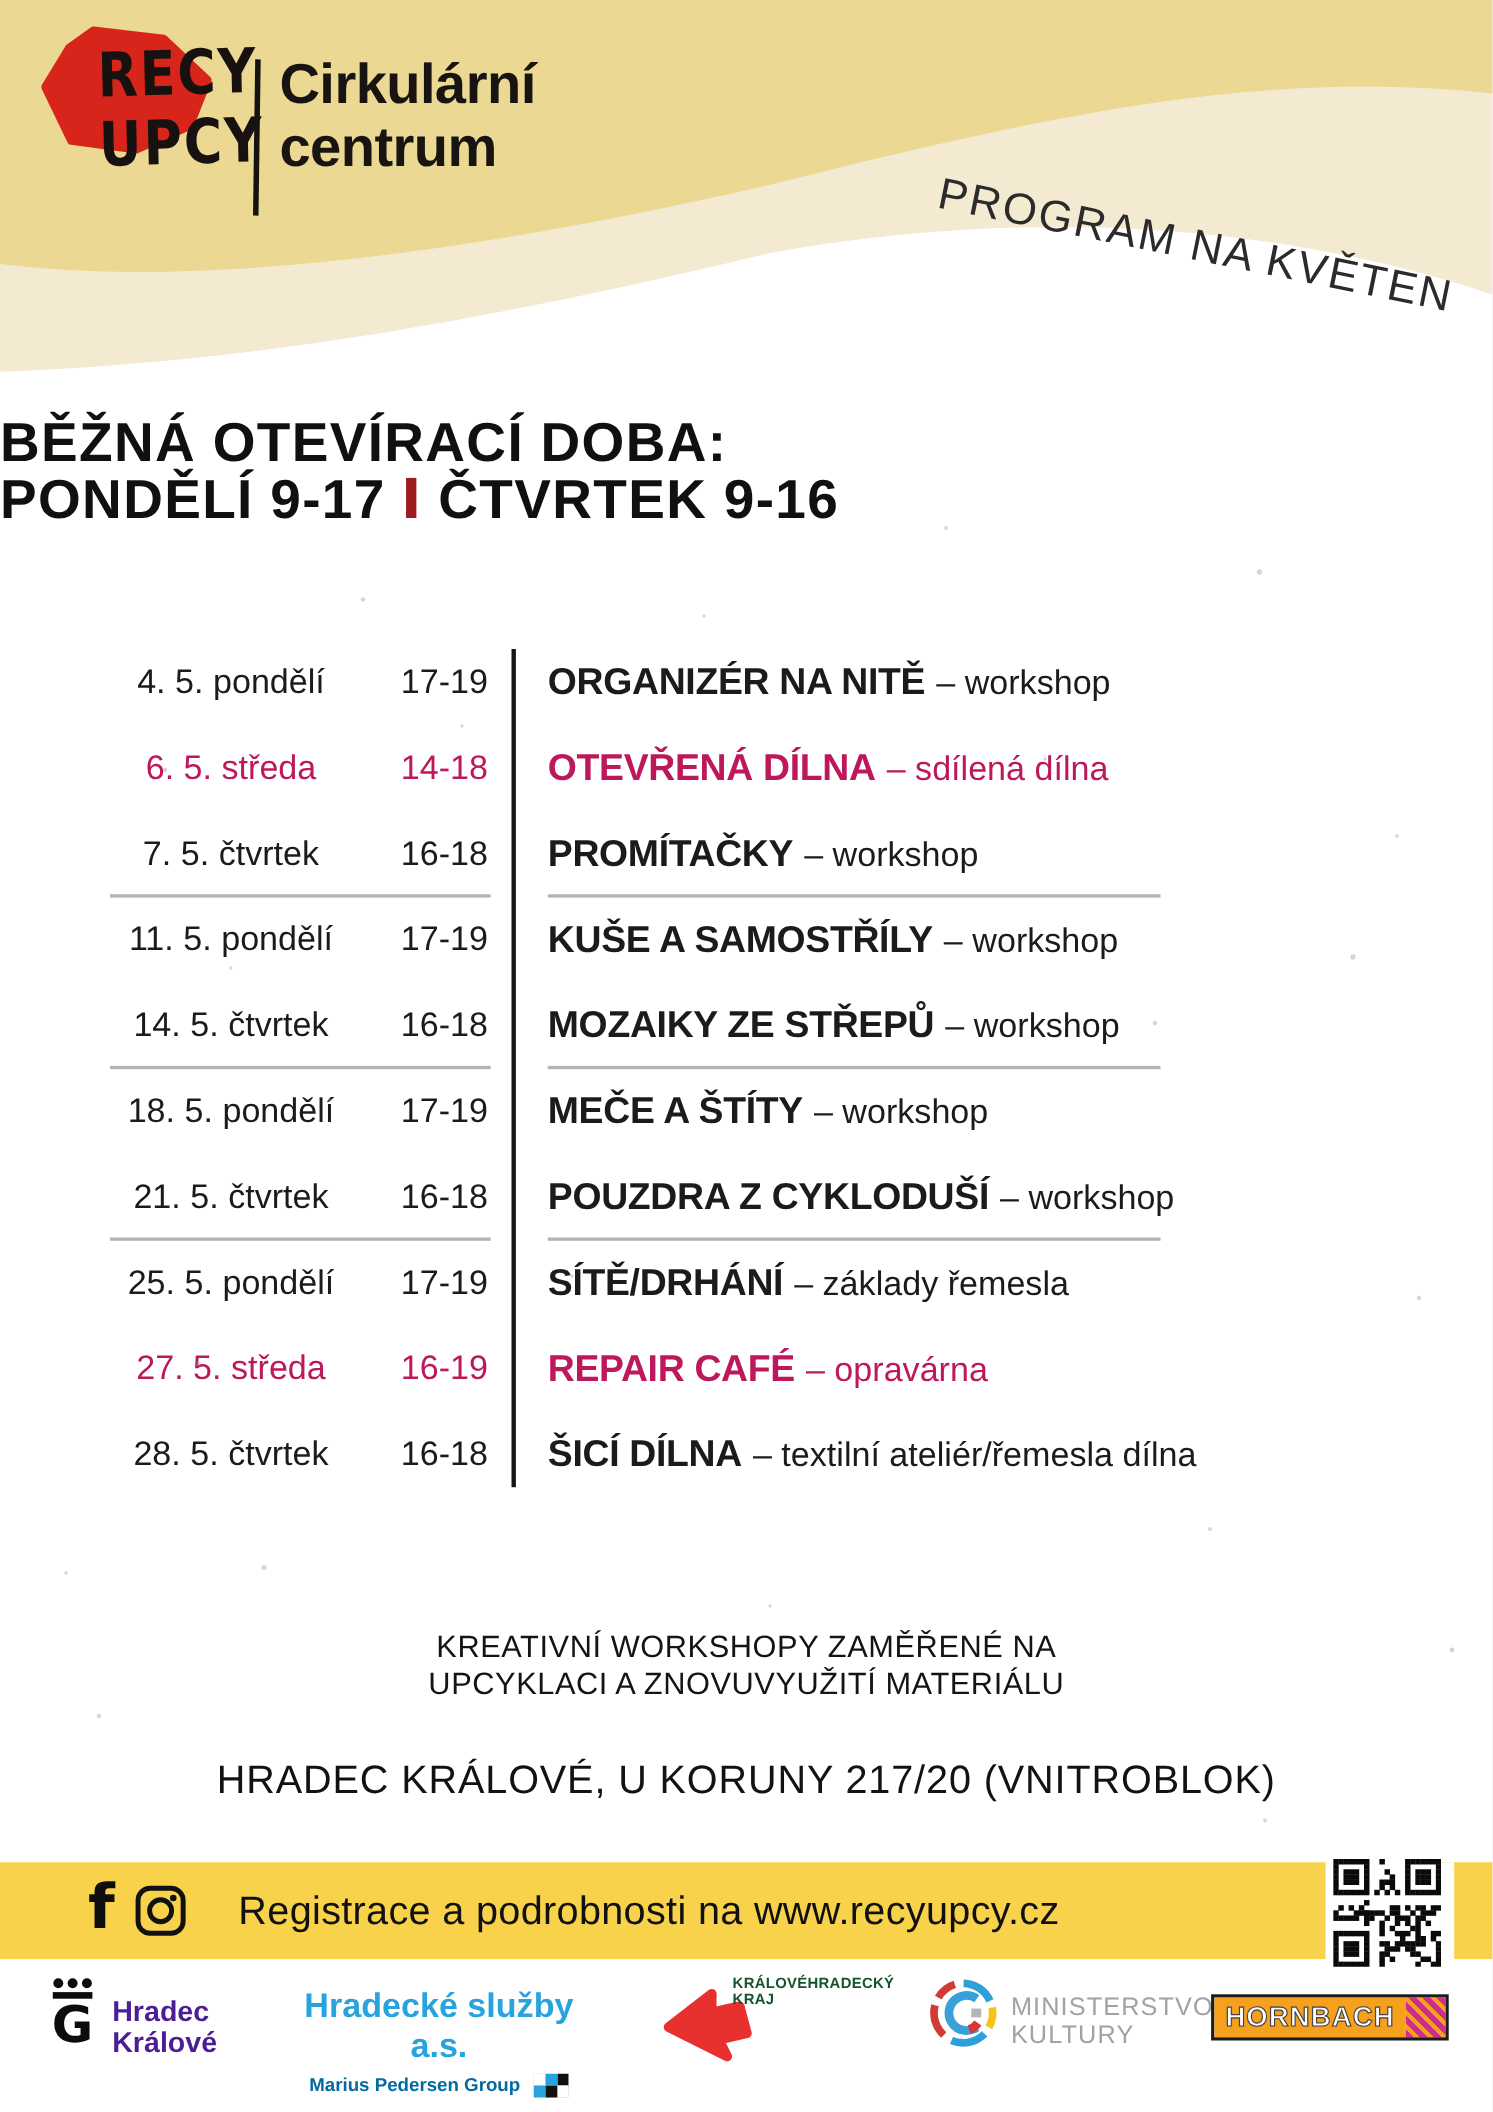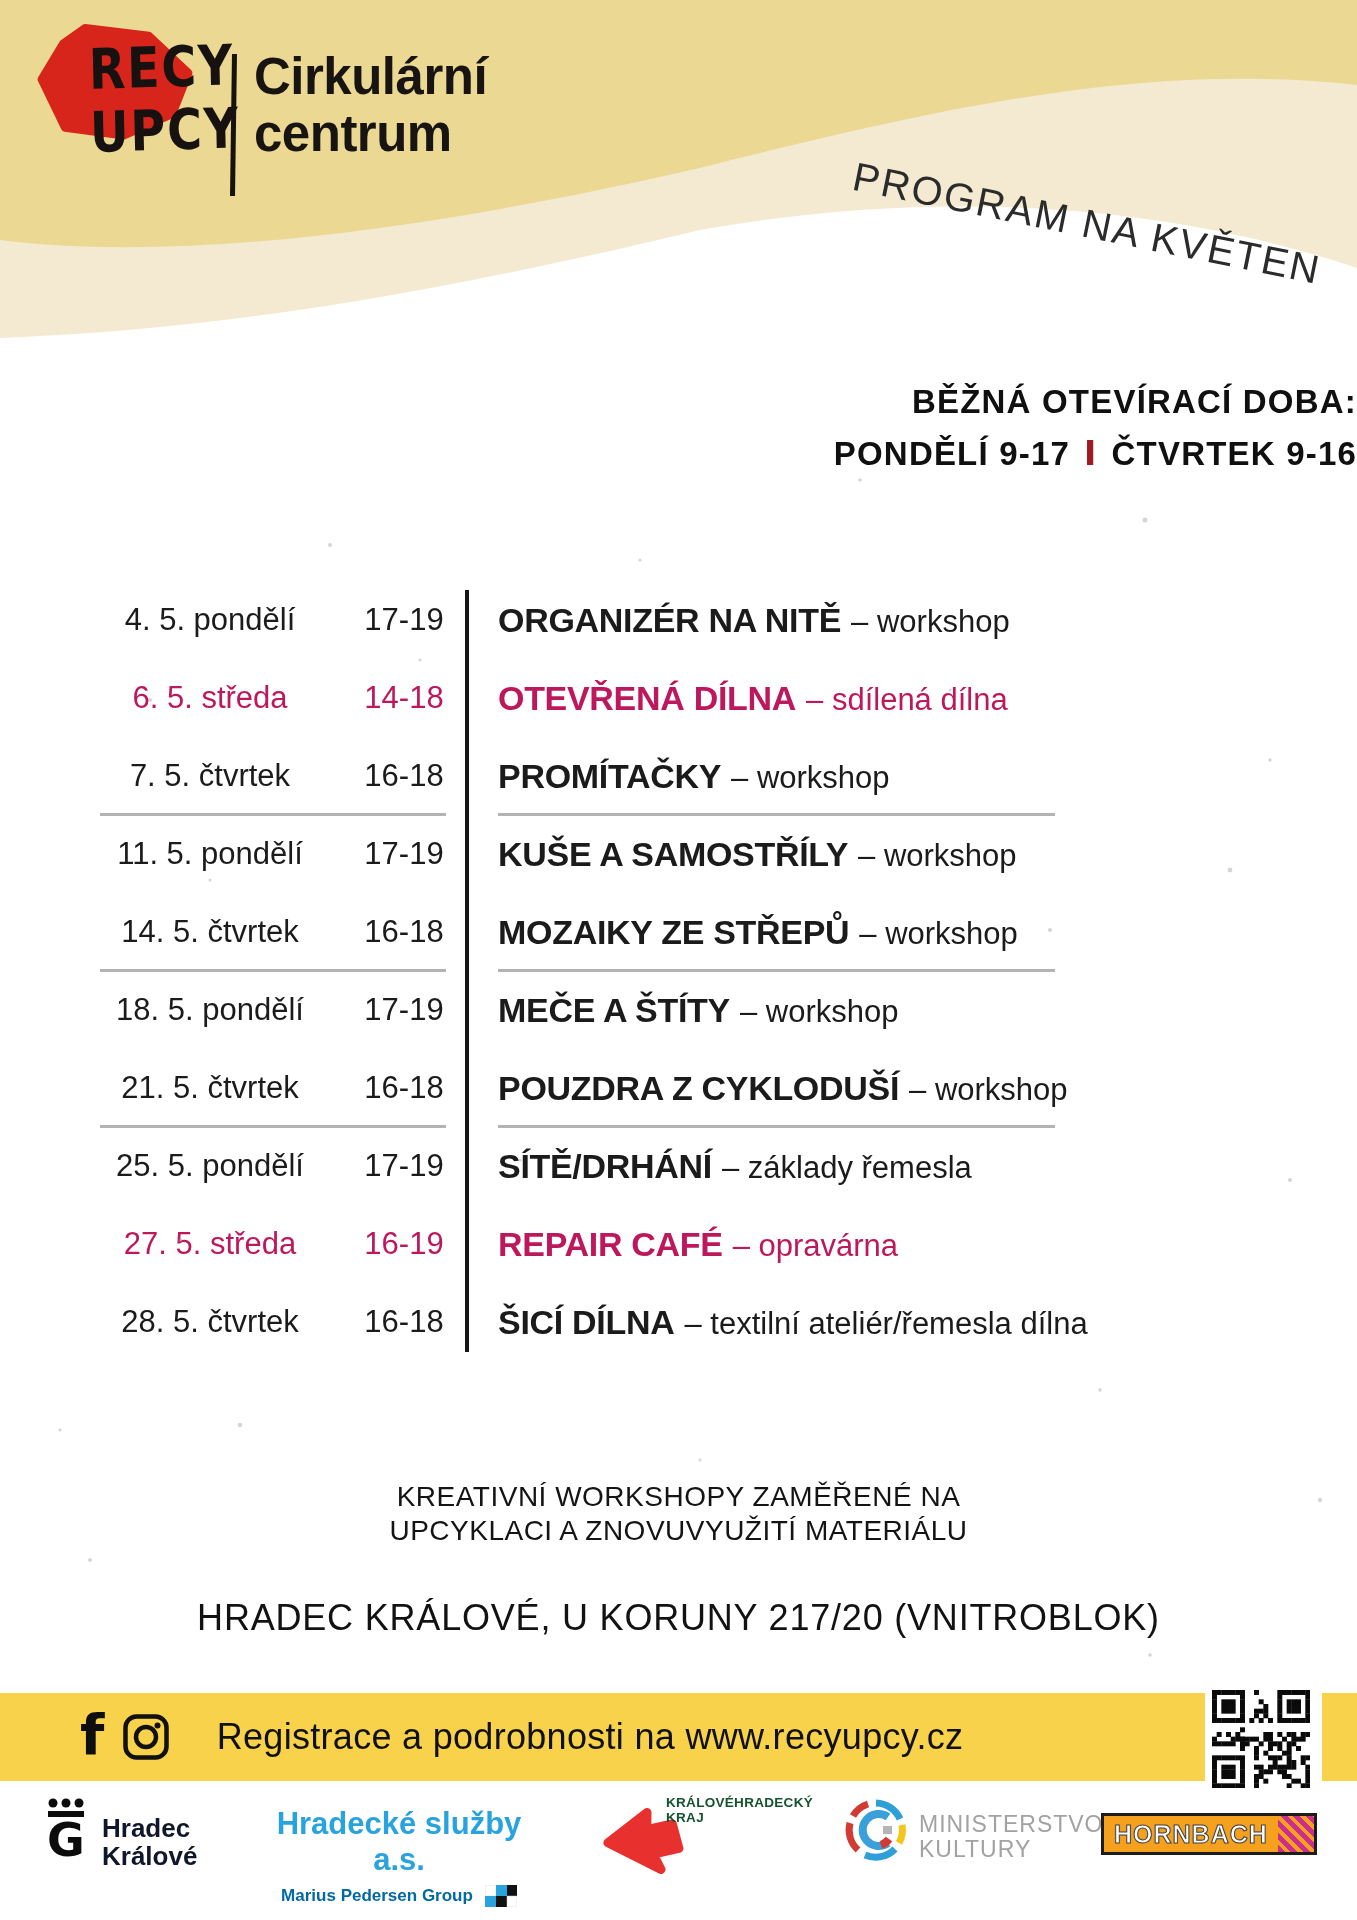--- a/index.html
+++ b/index.html
@@ -15,22 +15,22 @@
              font-weight:800;font-size:56px;line-height:63px;letter-spacing:2px;color:#171210;
              transform:scaleX(.85) rotate(-1.5deg);transform-origin:left top}
   .logo-sep{position:absolute;left:231px;top:54px;width:5px;height:142px;background:#16120f;transform:rotate(.8deg)}
   .brand{position:absolute;left:254px;top:48px;font-weight:800;font-size:51px;line-height:57px;
          letter-spacing:-0.5px;color:#181411}
 
   .ribbon{position:absolute;left:858px;top:154px;white-space:nowrap;font-size:40px;font-weight:400;
           letter-spacing:2px;color:#2b2b2b;transform:rotate(11.5deg);transform-origin:left top}
 
   
-  .hours{position:absolute;left:0;top:376px;width:100%;text-align:right;font-weight:800;
-         font-size:33px;line-height:52px;letter-spacing:1.2px;color:#101010}
+  .hours{position:absolute;left:0;top:376px;width:100%;text-align:left;font-weight:800;
+         font-size:50px;line-height:52px;letter-spacing:1.2px;color:#101010}
   .hours .sep{color:#9d1b21;font-weight:900;padding:0 14px;font-family:"DejaVu Sans",sans-serif}
 
   
   .vline{position:absolute;left:465px;top:590px;width:4px;height:762px;background:#161616}
   .schedule{position:absolute;left:0;top:581px;width:1357px}
   .srow{display:flex;align-items:center;height:78px;font-size:31px;color:#1b1b1b;white-space:nowrap}
   .sd{width:220px;margin-left:100px;text-align:center}
   .st{width:92px;margin-left:38px;text-align:center}
   .se{margin-left:48px;display:flex;align-items:baseline}
   .ev-name{font-weight:800;font-size:34px;letter-spacing:-0.3px}
@@ -52,21 +52,21 @@
   .fb{position:absolute;left:80px;top:6px;font-family:"DejaVu Sans",sans-serif;font-weight:900;
       font-size:56px;line-height:72px;color:#0e0e0e}
   .ig{position:absolute;left:122px;top:20px}
   .bar-text{position:absolute;left:0;top:0;width:1180px;height:100%;display:flex;align-items:center;
             justify-content:center;font-size:36px;letter-spacing:.3px;color:#111}
   .qr-gap{position:absolute;left:1205px;top:0;width:117px;height:88px;background:#fff}
   .qr{position:absolute;left:1212px;top:-3px}
 
   
   .hk{position:absolute;left:46px;top:1798px;display:flex}
-  .hk-text{margin-left:12px;margin-top:16px;font-size:26px;font-weight:700;line-height:28px;color:#0f172a}
+  .hk-text{margin-left:12px;margin-top:16px;font-size:26px;font-weight:700;line-height:28px;color:#4c1d95}
   .hs{position:absolute;left:248px;top:1806px;width:302px;text-align:center}
   .hs-title{font-size:31px;font-weight:700;color:#29a3dd}
   .hs-sub{margin-top:7px;display:flex;align-items:center;justify-content:center;
           font-size:17px;font-weight:700;color:#0369a1}
   .hs-flag{margin-left:12px;display:block}
   .kraj-arrow{position:absolute;left:602px;top:1806px}
   .kraj-text{position:absolute;left:666px;top:1795px;font-size:13.5px;font-weight:700;
              color:#14532d;line-height:15px;letter-spacing:.3px}
   .min-logo{position:absolute;left:843px;top:1797px}
   .min-text{position:absolute;left:919px;top:1812px;font-size:23px;color:#a2a2a2;line-height:25px;letter-spacing:1px}

